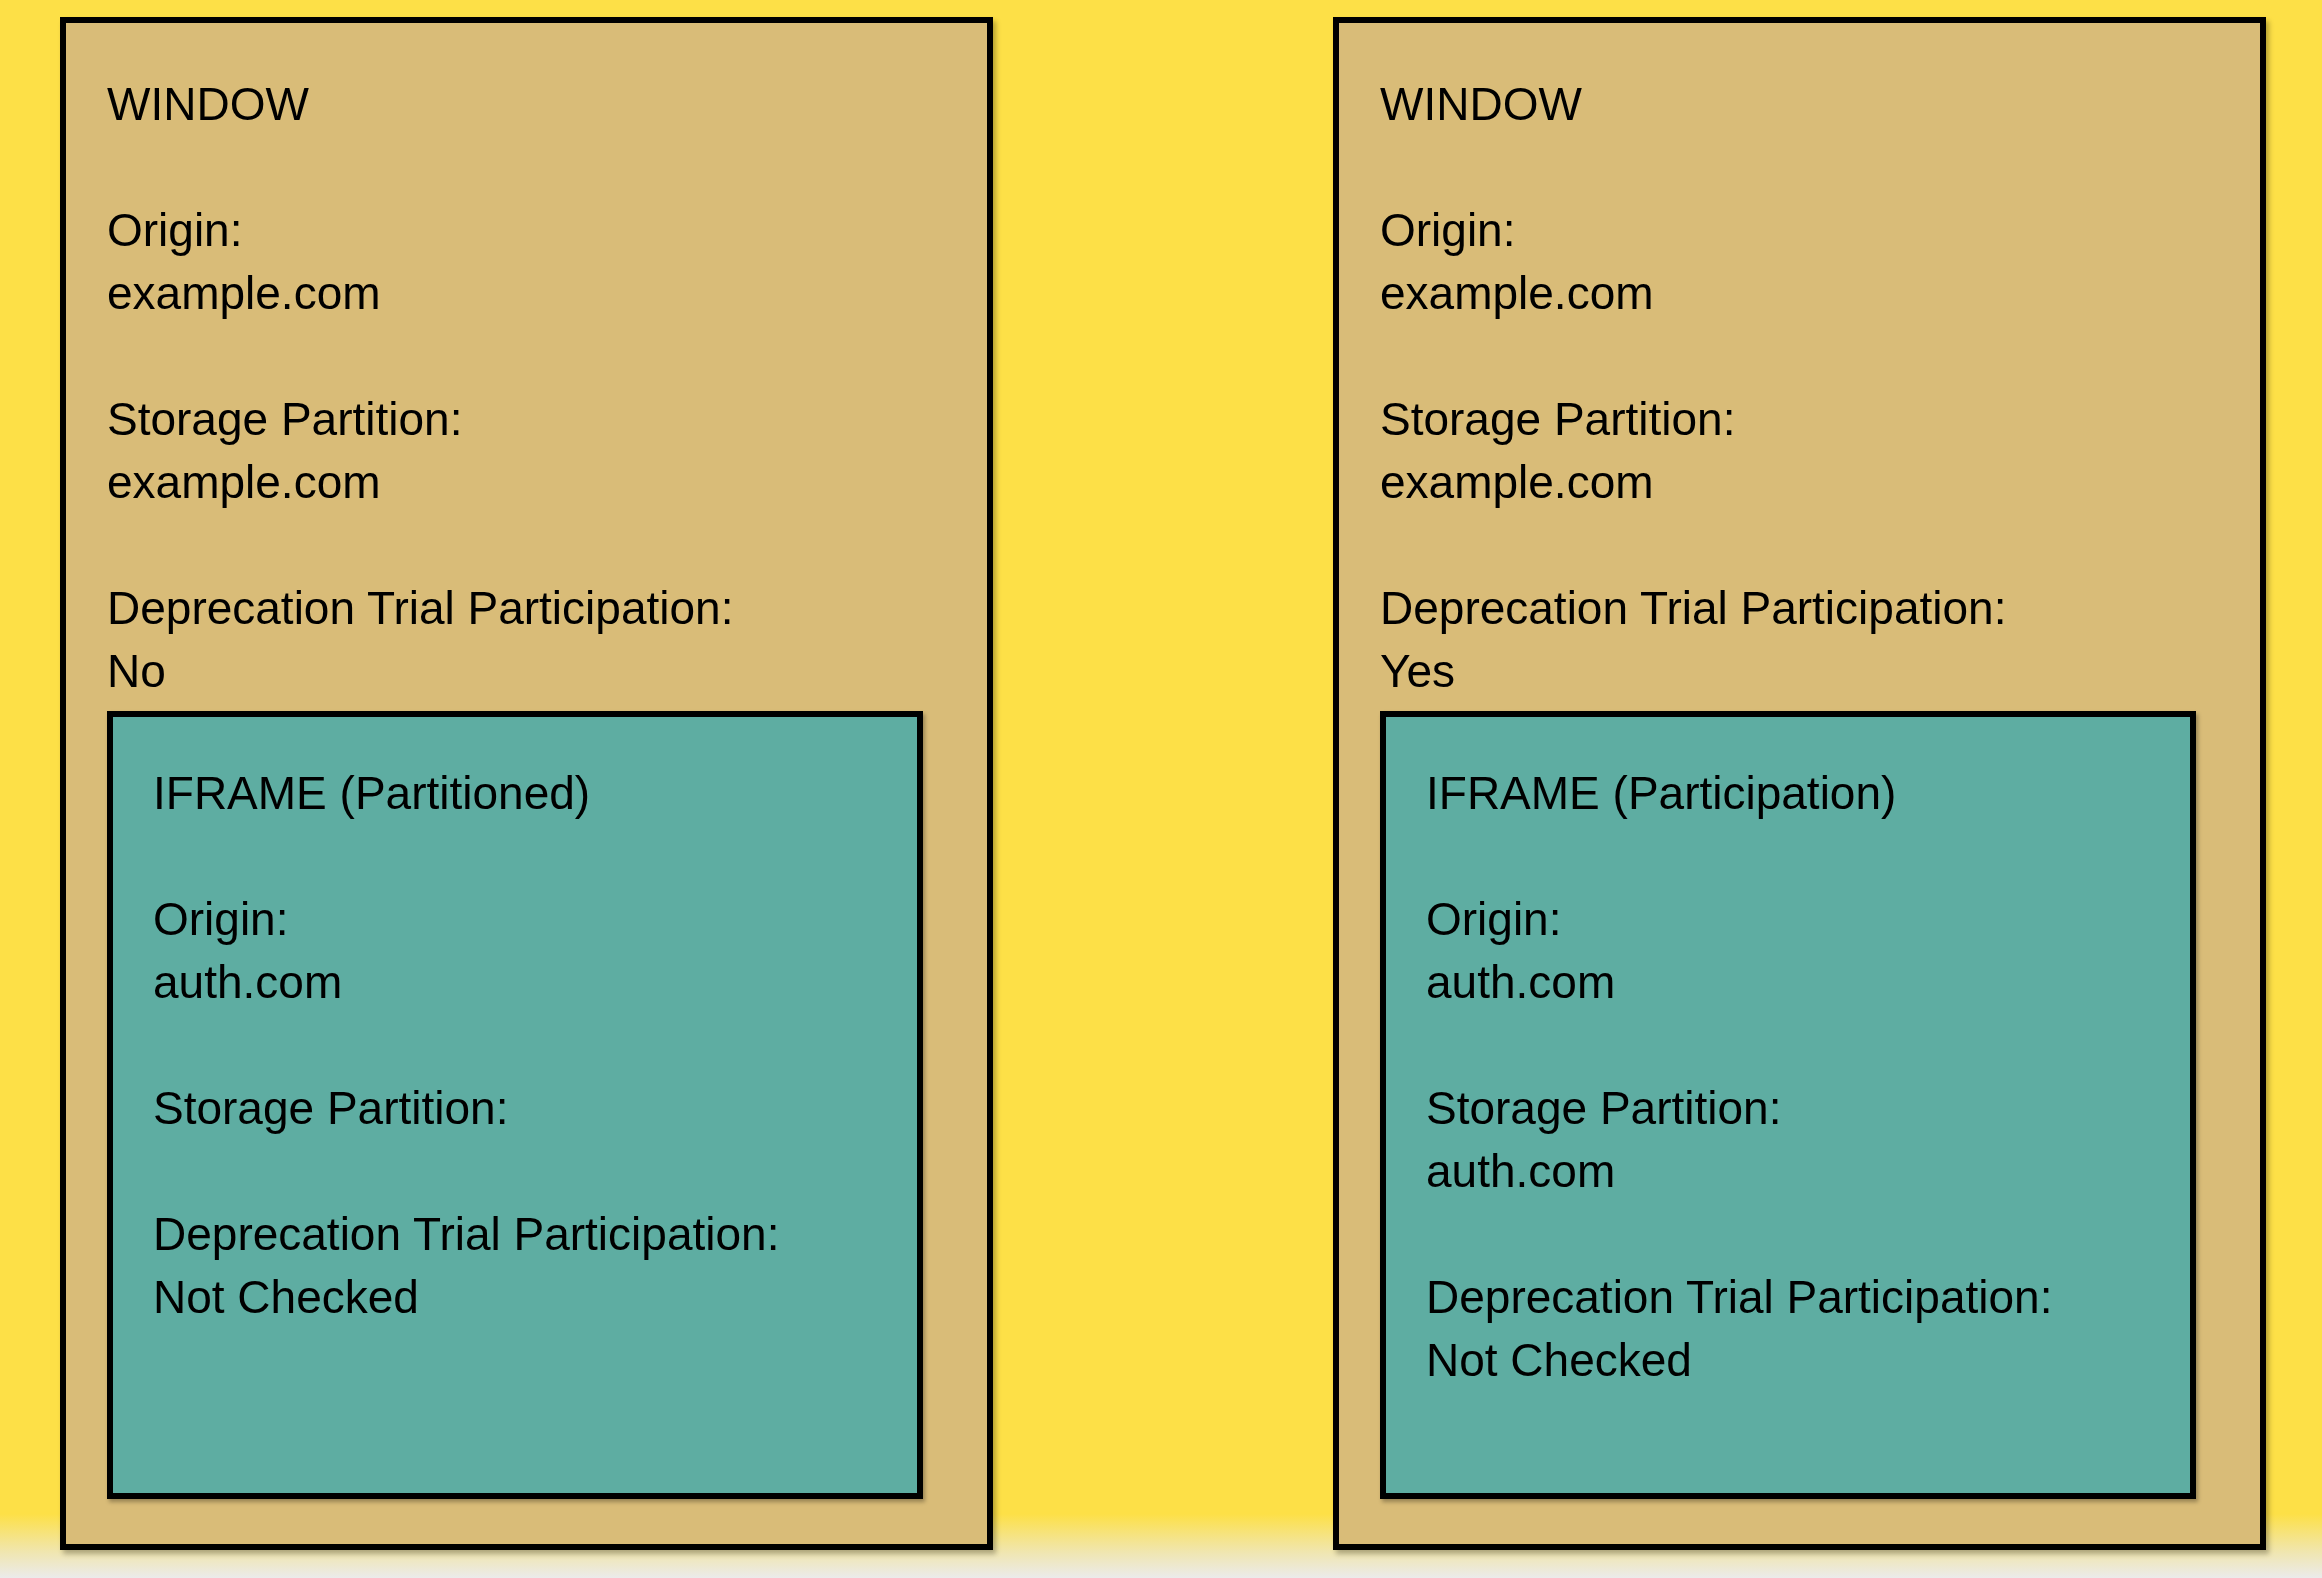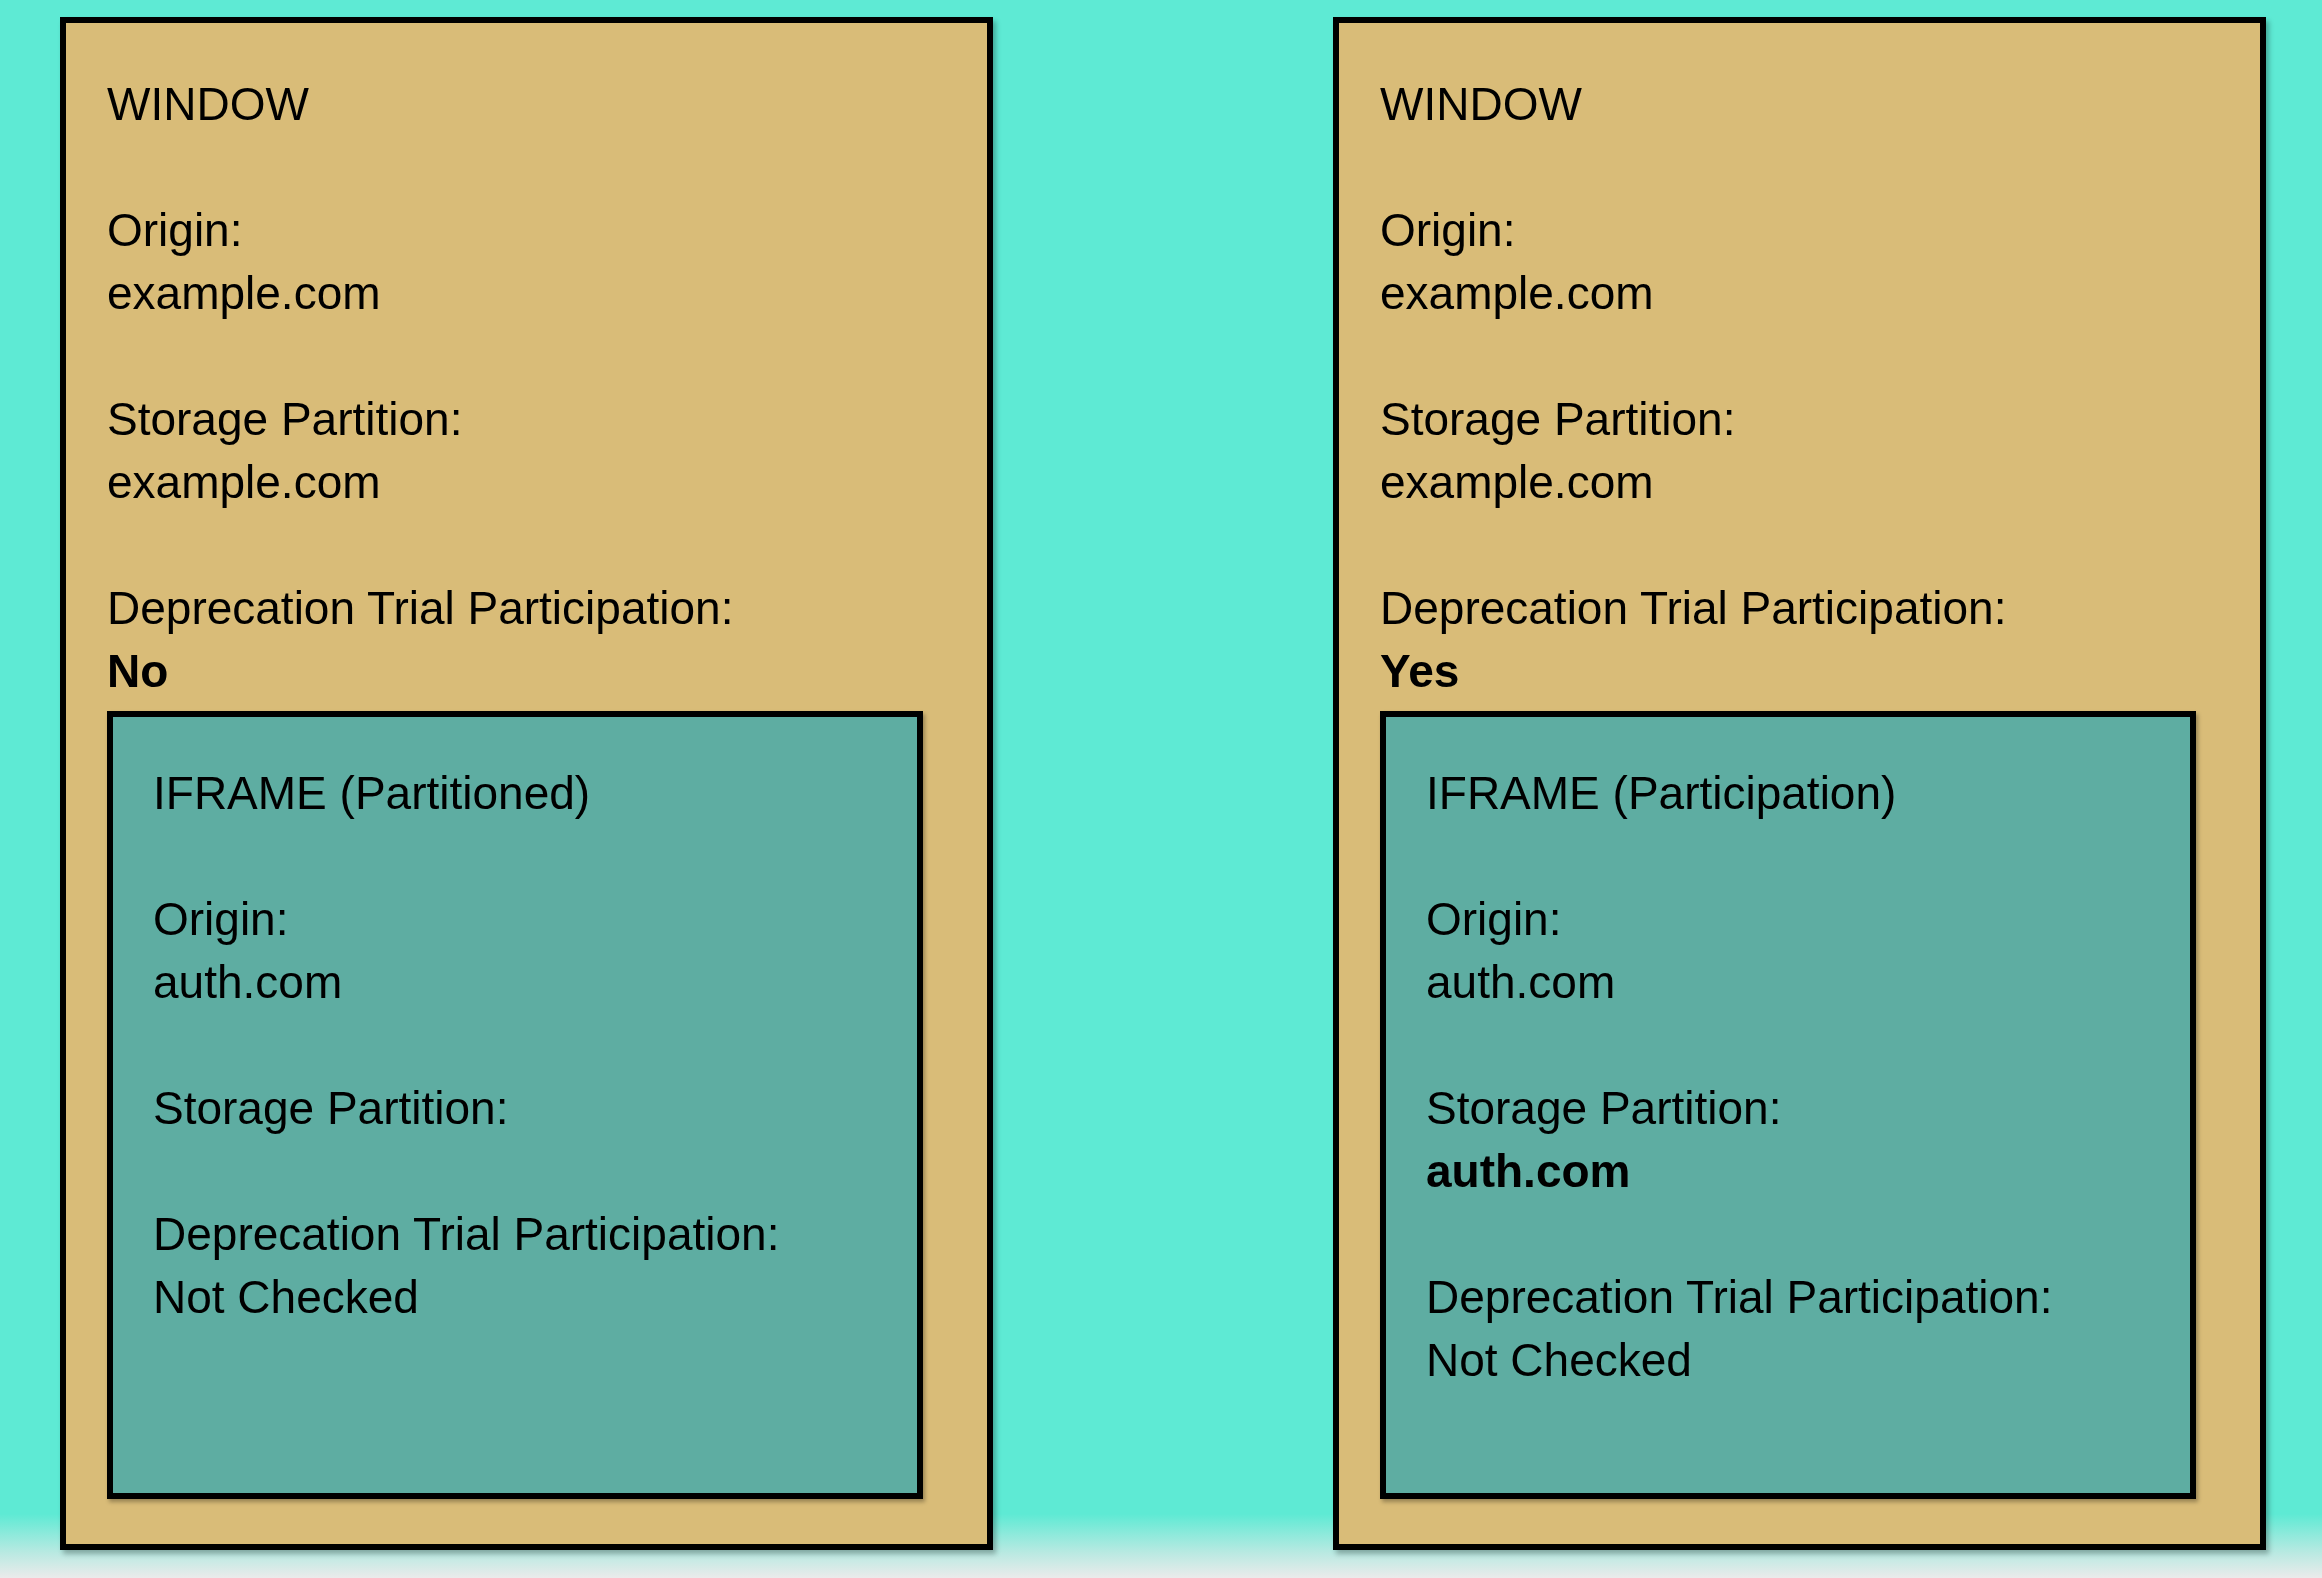--- a/index.html
+++ b/index.html
@@ -6,21 +6,21 @@
     margin: 0;
     padding: 0;
     background: #ffffff;
     font-family: "Liberation Sans", sans-serif;
   }
   #stage {
     position: relative;
     width: 2322px;
     height: 1578px;
     overflow: hidden;
-    background: #5eead4;
+    background: #fde047;
   }
   
   #bottom-fade {
     position: absolute;
     left: 0;
     bottom: 0;
     width: 100%;
     height: 64px;
     background: linear-gradient(to bottom, rgba(236,236,236,0) 0%, rgba(233,233,233,0.65) 60%, #ebebeb 100%);
     z-index: 1;
@@ -43,21 +43,21 @@
   #window-left  { left: 60px; }
   #window-right { left: 1333px; }
   .box-title {
     margin: 0 0 63px 0;
     white-space: nowrap;
   }
   .field { margin: 0 0 63px 0; }
   .field .label { white-space: nowrap; }
   .field .value { white-space: nowrap; }
   .field.last { margin-bottom: 8px; }
-  .bold { font-weight: bold; }
+  .bold { font-weight: normal; }
   .iframe-box {
     box-sizing: border-box;
     width: 816px;
     height: 788px;
     border: 6px solid var(--border-color, #000);
     background: var(--iframe-bg, #5eada2);
     padding: 45px 20px 0 40px;
     box-shadow: 2px 3px 4px rgba(0,0,0,0.30);
   }
 </style>

